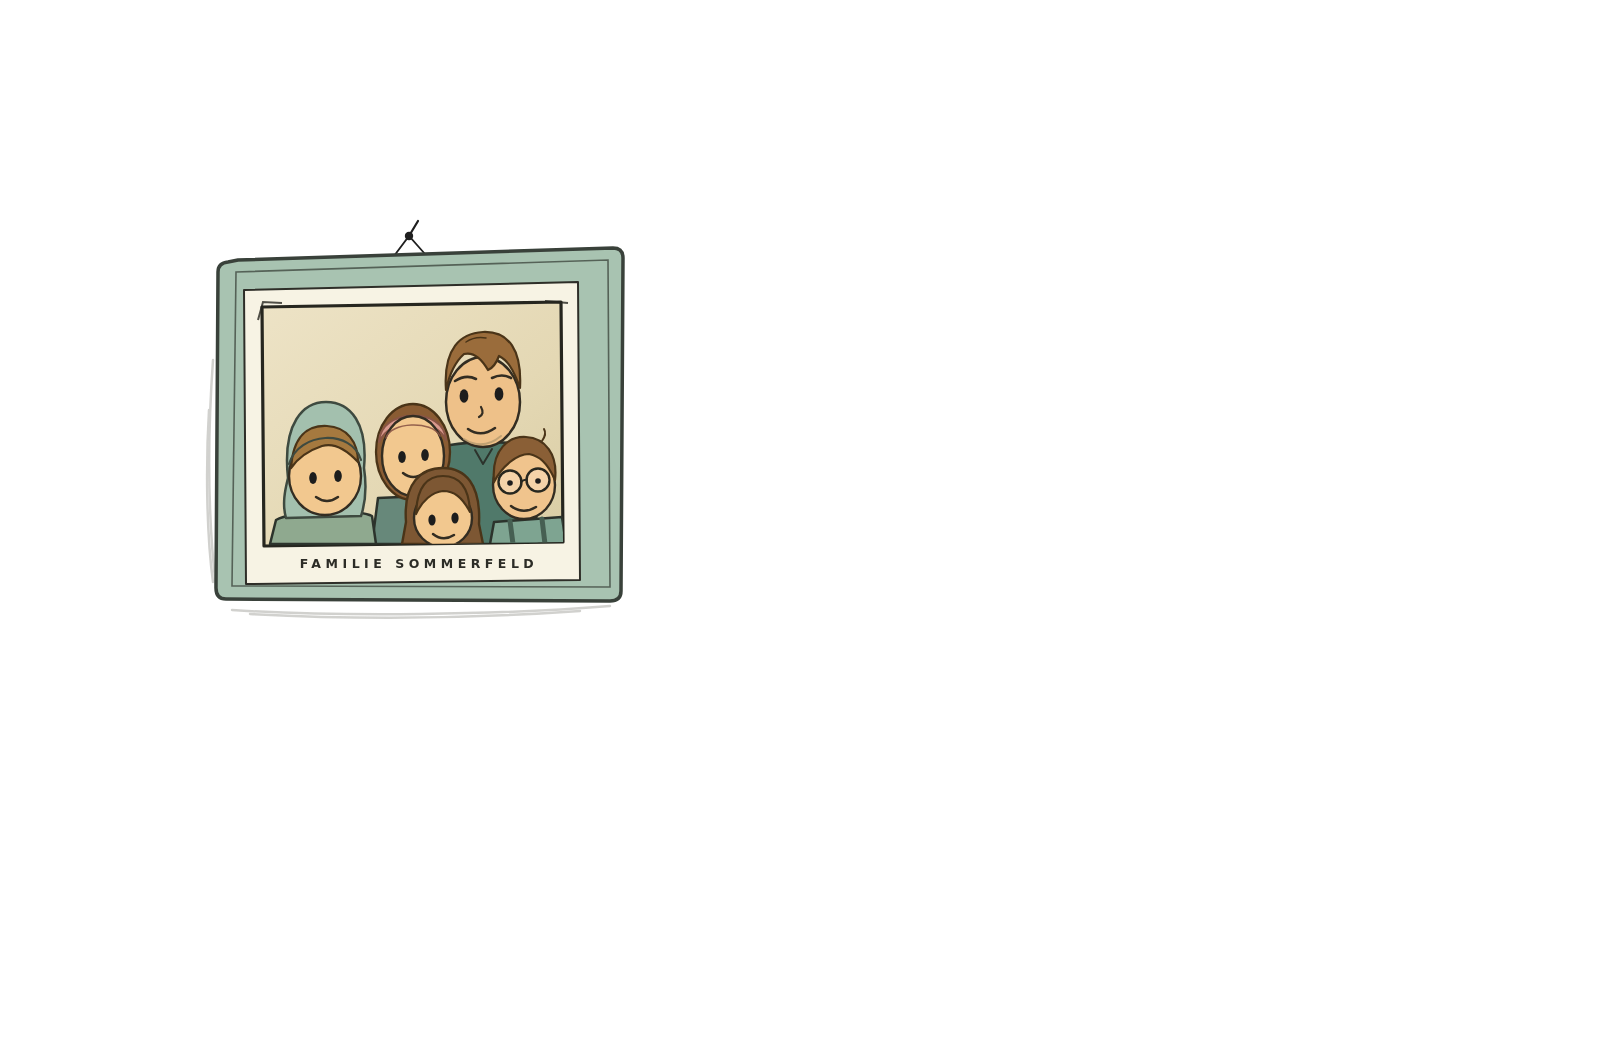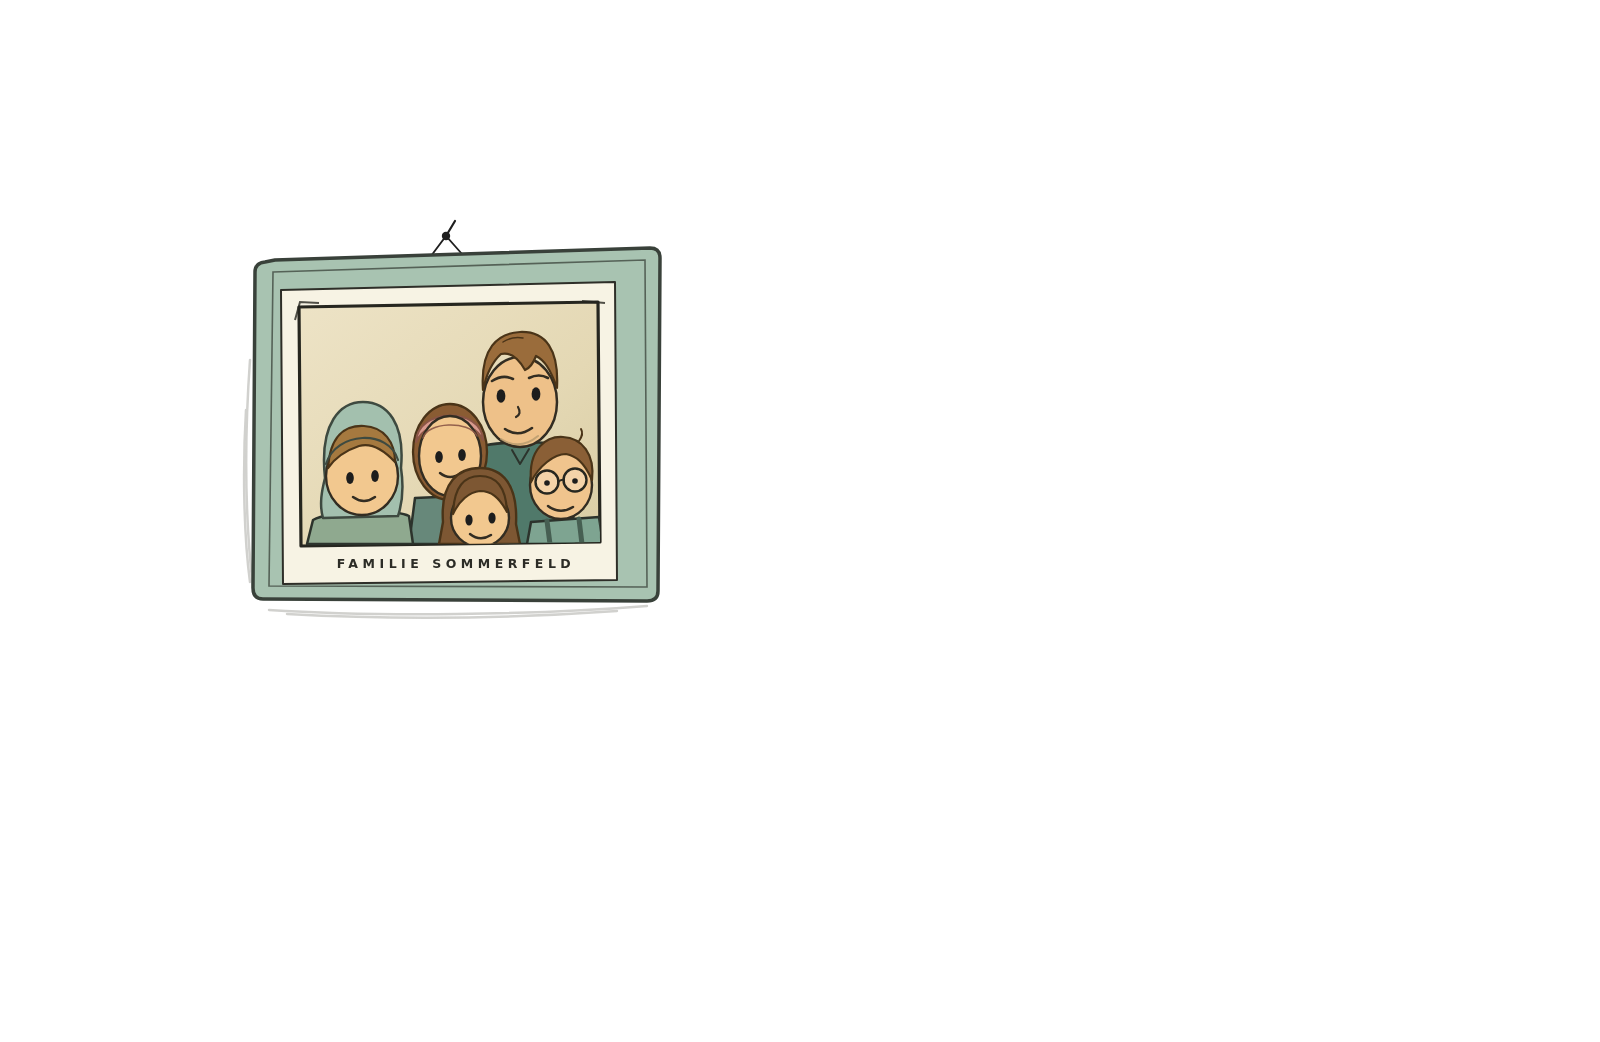--- a/index.html
+++ b/index.html
@@ -1,20 +1,20 @@
 <!DOCTYPE html>
 <html><head>
 <meta charset="utf-8">
 <style>
   html,body{margin:0;padding:0;}
   body{
     width:1600px;height:1042px;position:relative;background:#ffffff;
     font-family:"Liberation Sans", sans-serif;overflow:hidden;
   }
-  .page{position:absolute;top:0;height:1042px;margin-left:37px;}
+  .page{position:absolute;top:0;height:1042px;}
   #left-page{left:0;width:800px;}
   #right-page{left:800px;width:800px;}
 
   
   #frame-illustration{position:absolute;left:180px;top:210px;width:460px;height:420px;}
 </style>
 </head>
 <body>
 
 <div class="page" id="left-page">

